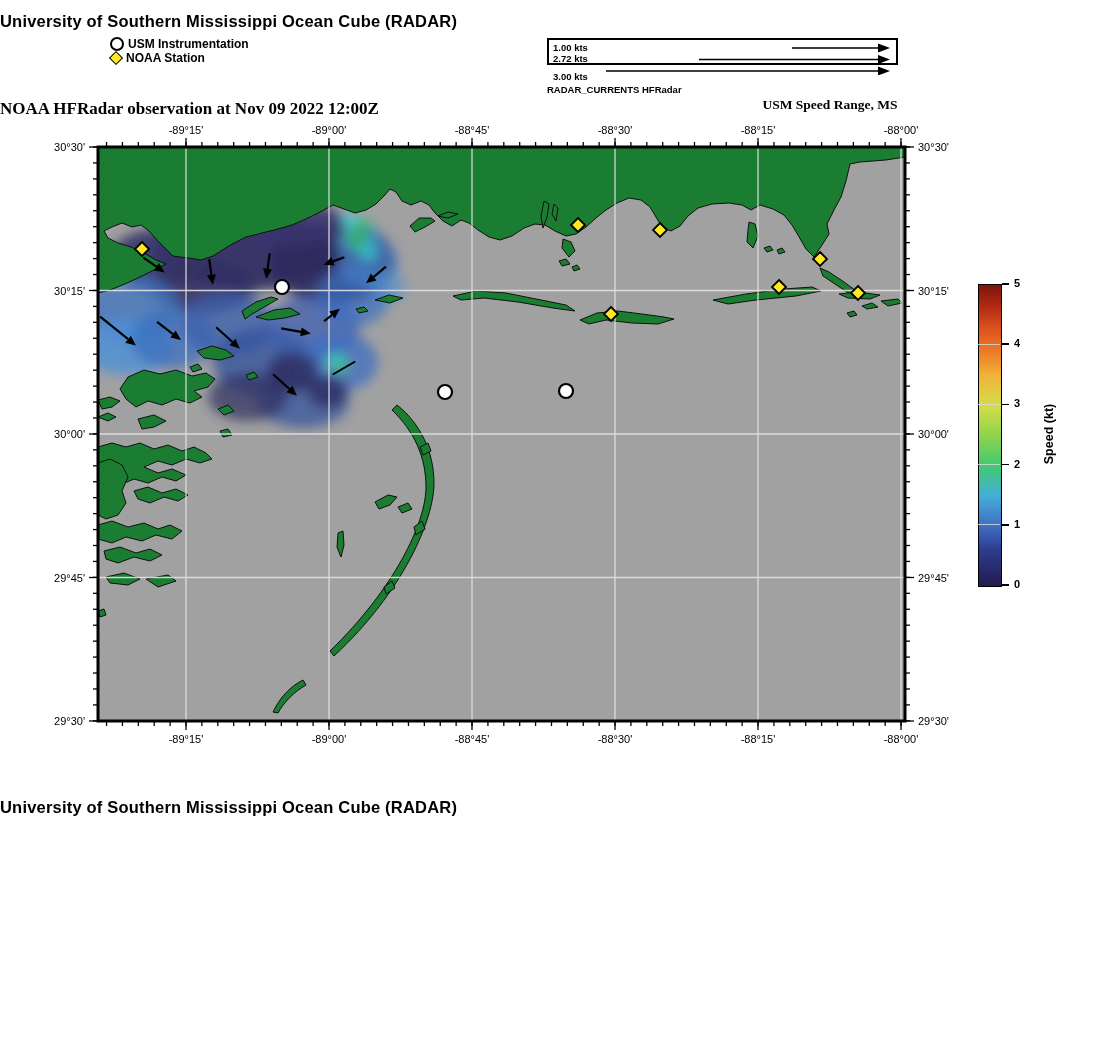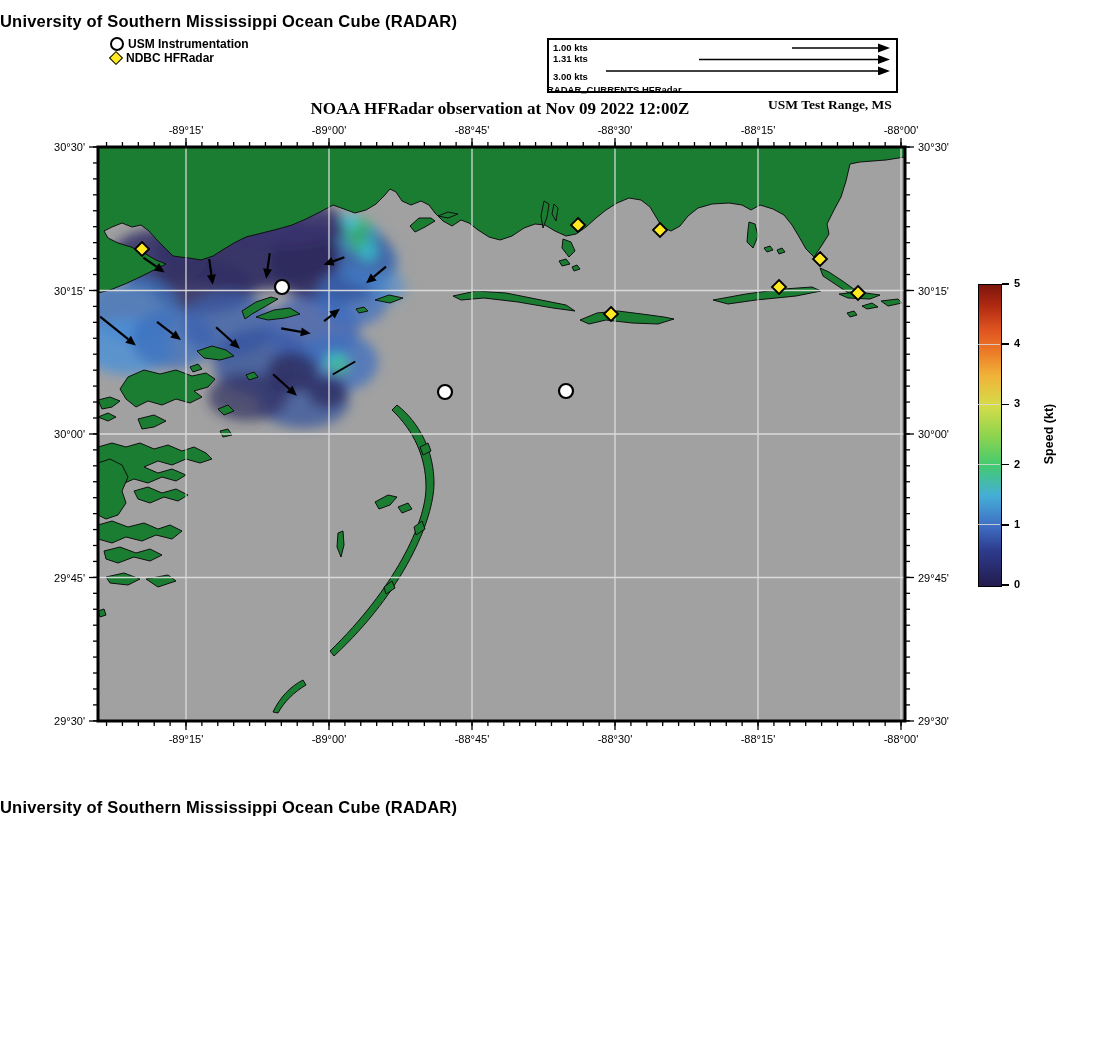--- a/index.html
+++ b/index.html
@@ -6,65 +6,65 @@
   body{position:relative;width:1100px;height:1050px;font-family:"Liberation Sans",sans-serif;color:#000;overflow:hidden;}
   .abs{position:absolute;}
   #top-title,#bottom-title{left:0;width:1000px;text-align:left;font-weight:bold;font-size:16.5px;letter-spacing:.2px;}
   #top-title{top:12px;}
   #bottom-title{top:798px;}
   #legend{left:110px;top:37px;}
   .legend-row{display:flex;align-items:center;height:14px;}
   .legend-label{font-weight:bold;font-size:12px;margin-left:4px;}
   .sym-circle{width:10px;height:10px;border:2px solid #000;border-radius:50%;background:#fff;display:inline-block;}
   .sym-diamond{width:8px;height:8px;border:1.6px solid #000;background:#ffe920;display:inline-block;transform:rotate(45deg);margin:0 1px;}
-  #vector-box{left:547px;top:38px;width:351px;height:55px;border:2.5px solid #000;box-sizing:border-box;text-align:right;}
+  #vector-box{left:547px;top:38px;width:351px;height:27px;border:2.5px solid #000;box-sizing:border-box;text-align:right;}
   .vlabel{position:absolute;left:4px;font-weight:bold;font-size:9.5px;line-height:10px;}
   #vcaption{left:547px;top:84px;font-weight:bold;font-size:9.5px;}
-  #subtitle{left:0;width:1000px;text-align:center;top:99px;font-family:"Liberation Serif",serif;font-weight:bold;font-size:17px;}
+  #subtitle{left:0;width:1000px;text-align:left;top:99px;font-family:"Liberation Serif",serif;font-weight:bold;font-size:17px;}
   #range-label{left:690px;width:280px;text-align:center;top:97px;font-family:"Liberation Serif",serif;font-weight:bold;font-size:13.5px;}
   #colorbar{left:978px;top:284px;width:22px;height:301px;border:1.5px solid #000;box-sizing:content-box;}
   .cb-tick{position:absolute;width:7px;height:1.5px;background:#000;}
   .cb-grid{position:absolute;left:978px;width:22px;height:1.2px;background:#d9d9d9;opacity:.85;}
   .cb-label{position:absolute;font-size:11px;font-weight:600;}
   #speed-title{left:1049px;top:434px;transform:translate(-50%,-50%) rotate(-90deg);font-size:12.5px;font-weight:bold;white-space:nowrap;}
   svg text{font-family:"Liberation Sans",sans-serif;}
 </style>
 </head>
 <body>
 
 <div class="abs" id="top-title">University of Southern Mississippi Ocean Cube (RADAR)</div>
 
 <div class="abs" id="legend">
   <div class="legend-row">
     <span class="sym-circle"></span>
     <span class="legend-label">USM Instrumentation</span>
   </div>
   <div class="legend-row">
     <span class="sym-diamond"></span>
-    <span class="legend-label">NDBC HFRadar</span>
+    <span class="legend-label">NOAA Station</span>
   </div>
 </div>
 
 <div class="abs" id="vector-box">
   <div class="vlabel" style="top:3px">1.00 kts</div>
-  <div class="vlabel" style="top:13.5px">1.31 kts</div>
+  <div class="vlabel" style="top:13.5px">2.72 kts</div>
   <div class="vlabel" style="top:32px">3.00 kts</div>
   <svg id="vscale-svg" width="346" height="35" style="position:absolute;left:0;top:0">
       <line x1="243" y1="8" x2="331" y2="8" stroke="#000" stroke-width="1.6"></line>
       <polygon points="341,8 329,3.5 329,12.5" fill="#000"></polygon>
       <line x1="150" y1="19.5" x2="331" y2="19.5" stroke="#000" stroke-width="1.6"></line>
       <polygon points="341,19.5 329,15 329,24" fill="#000"></polygon>
       <line x1="57" y1="31" x2="331" y2="31" stroke="#000" stroke-width="1.6"></line>
       <polygon points="341,31 329,26.5 329,35.5" fill="#000"></polygon>
     </svg>
 </div>
 <div class="abs" id="vcaption">RADAR_CURRENTS HFRadar</div>
 
 <div class="abs" id="subtitle">NOAA HFRadar observation at Nov 09 2022 12:00Z</div>
-<div class="abs" id="range-label">USM Test Range, MS</div>
+<div class="abs" id="range-label">USM Speed Range, MS</div>
 
 <svg class="abs" id="map-svg" style="left:20px;top:112px" width="940" height="660">
     <g transform="translate(78,35)">
       <rect x="0" y="0" width="807" height="574" fill="#a1a1a1"></rect>
       <g clip-path="url(#mapclip)">
         <g filter="url(#soft)">
           <ellipse cx="150" cy="105" rx="95" ry="38" fill="#332f64" fill-opacity="0.95"></ellipse>
           <ellipse cx="60" cy="112" rx="48" ry="30" fill="#373369" fill-opacity="0.9"></ellipse>
           <ellipse cx="235" cy="115" rx="62" ry="42" fill="#302c5f" fill-opacity="0.9"></ellipse>
           <ellipse cx="185" cy="76" rx="62" ry="24" fill="#3a356e" fill-opacity="0.85"></ellipse>

